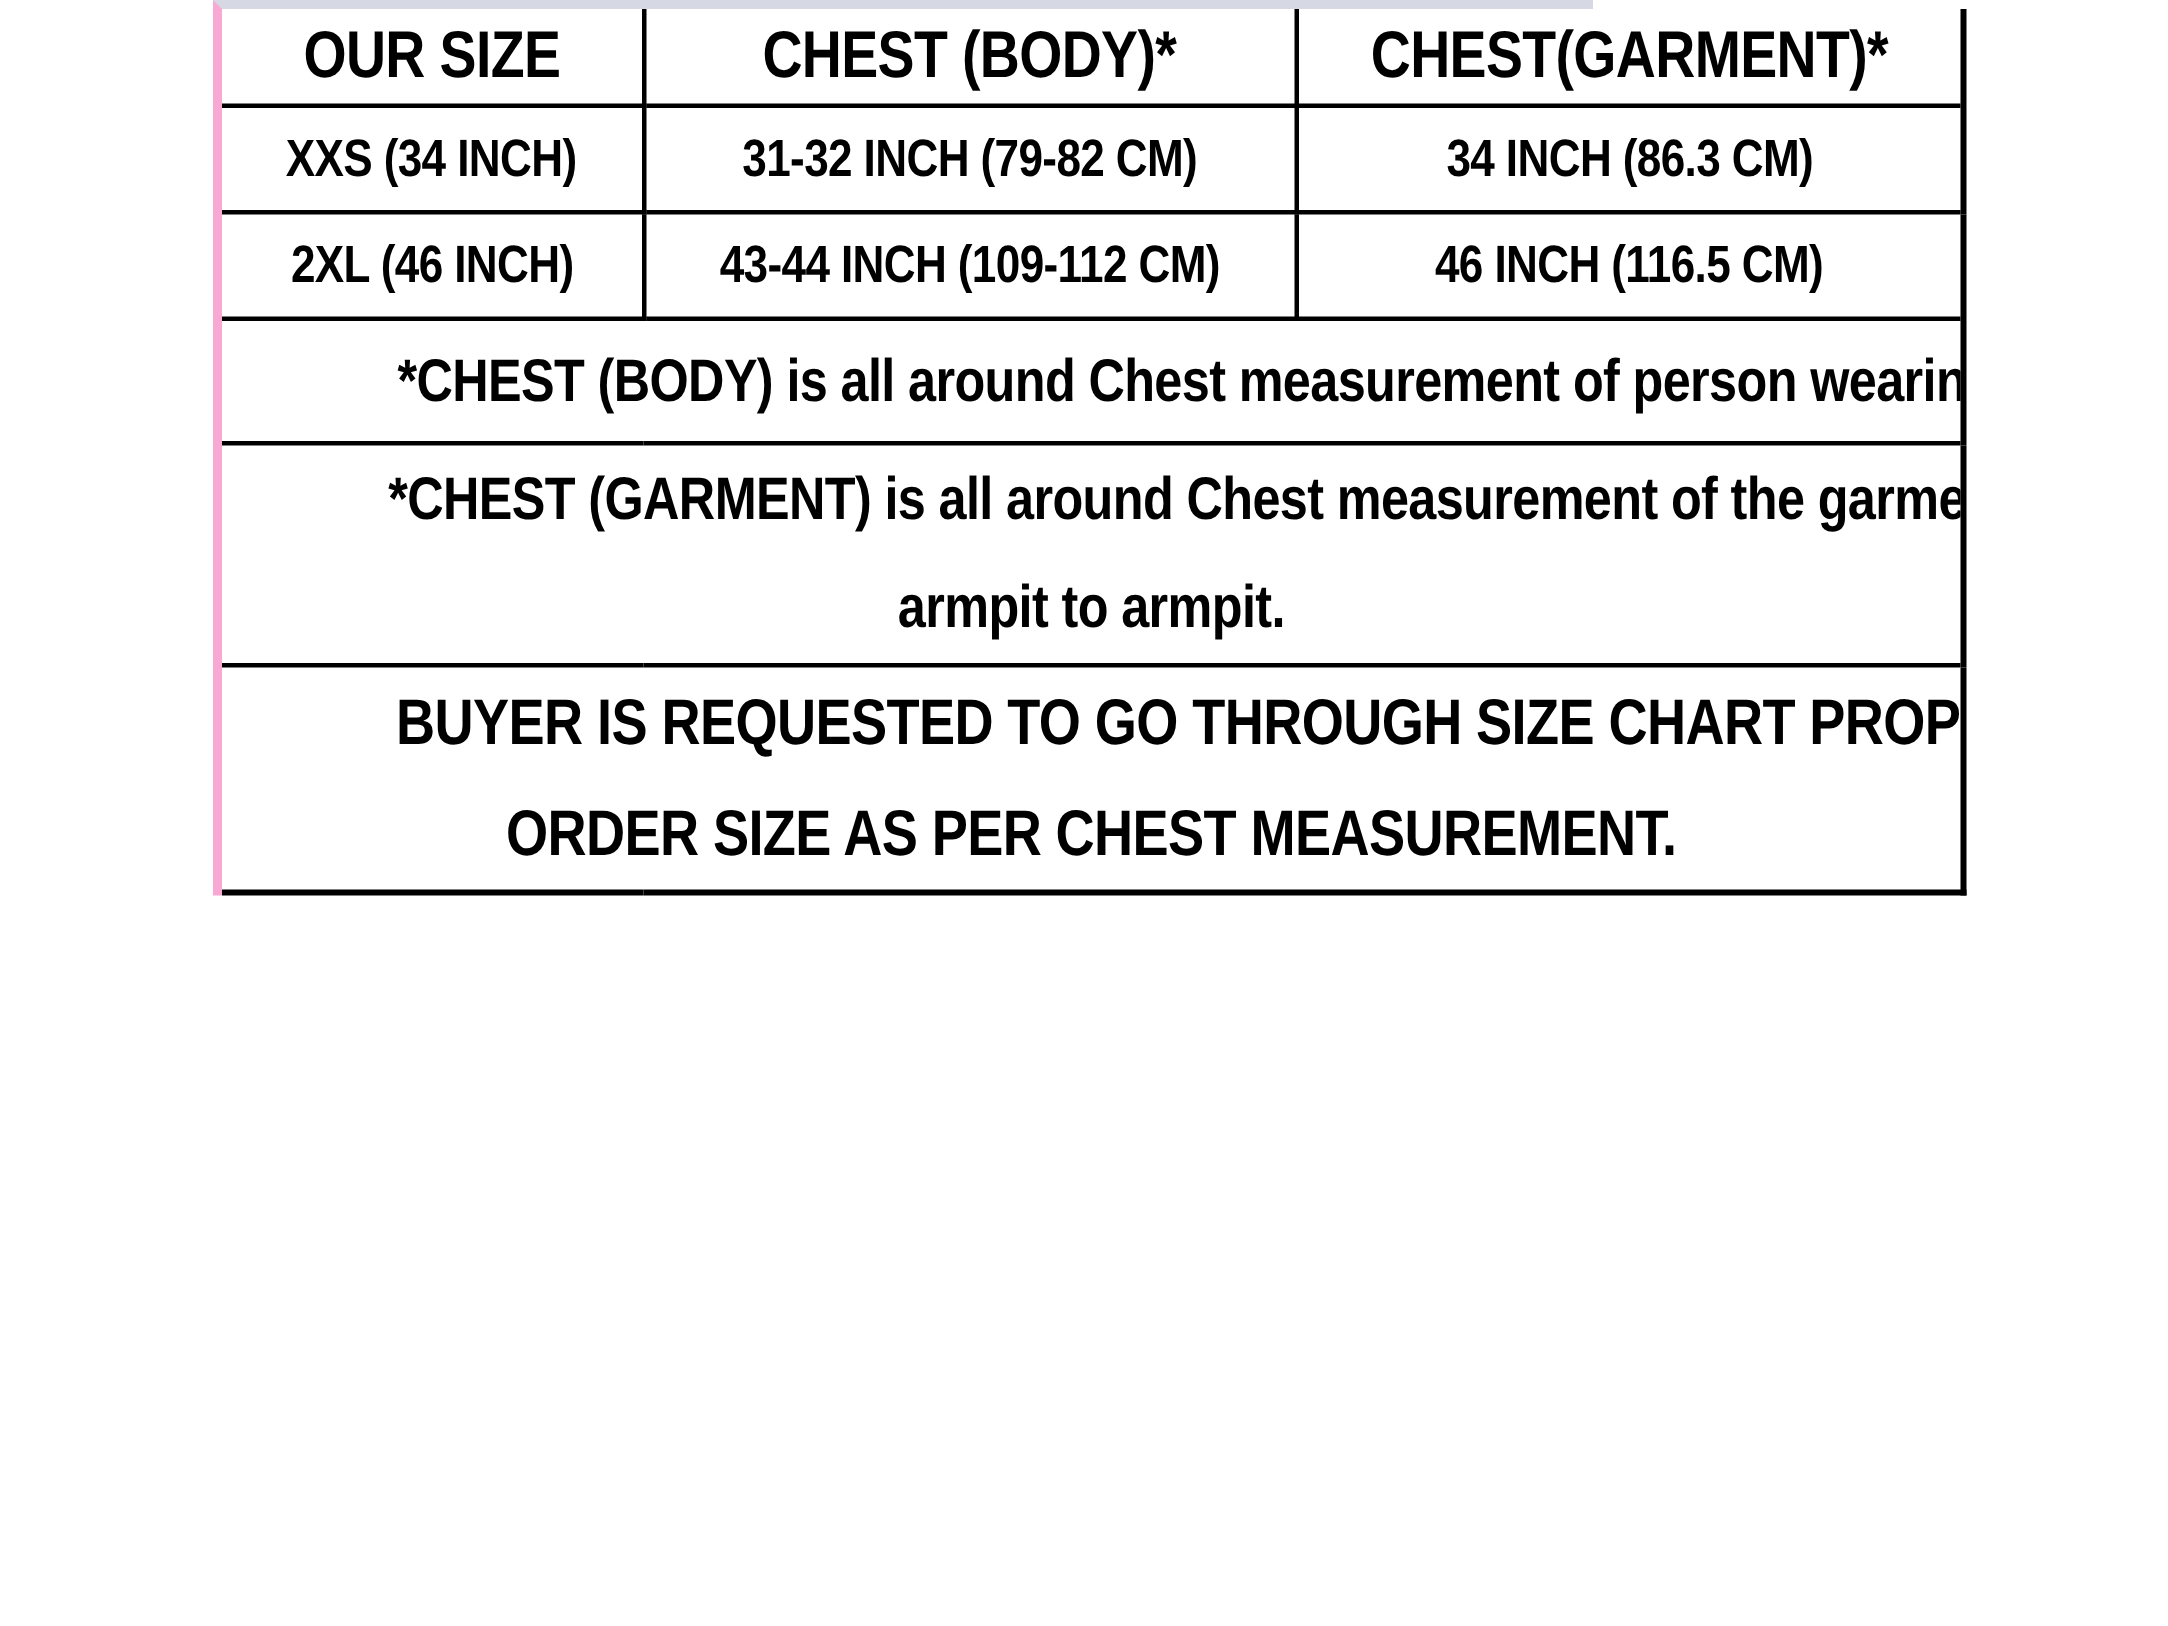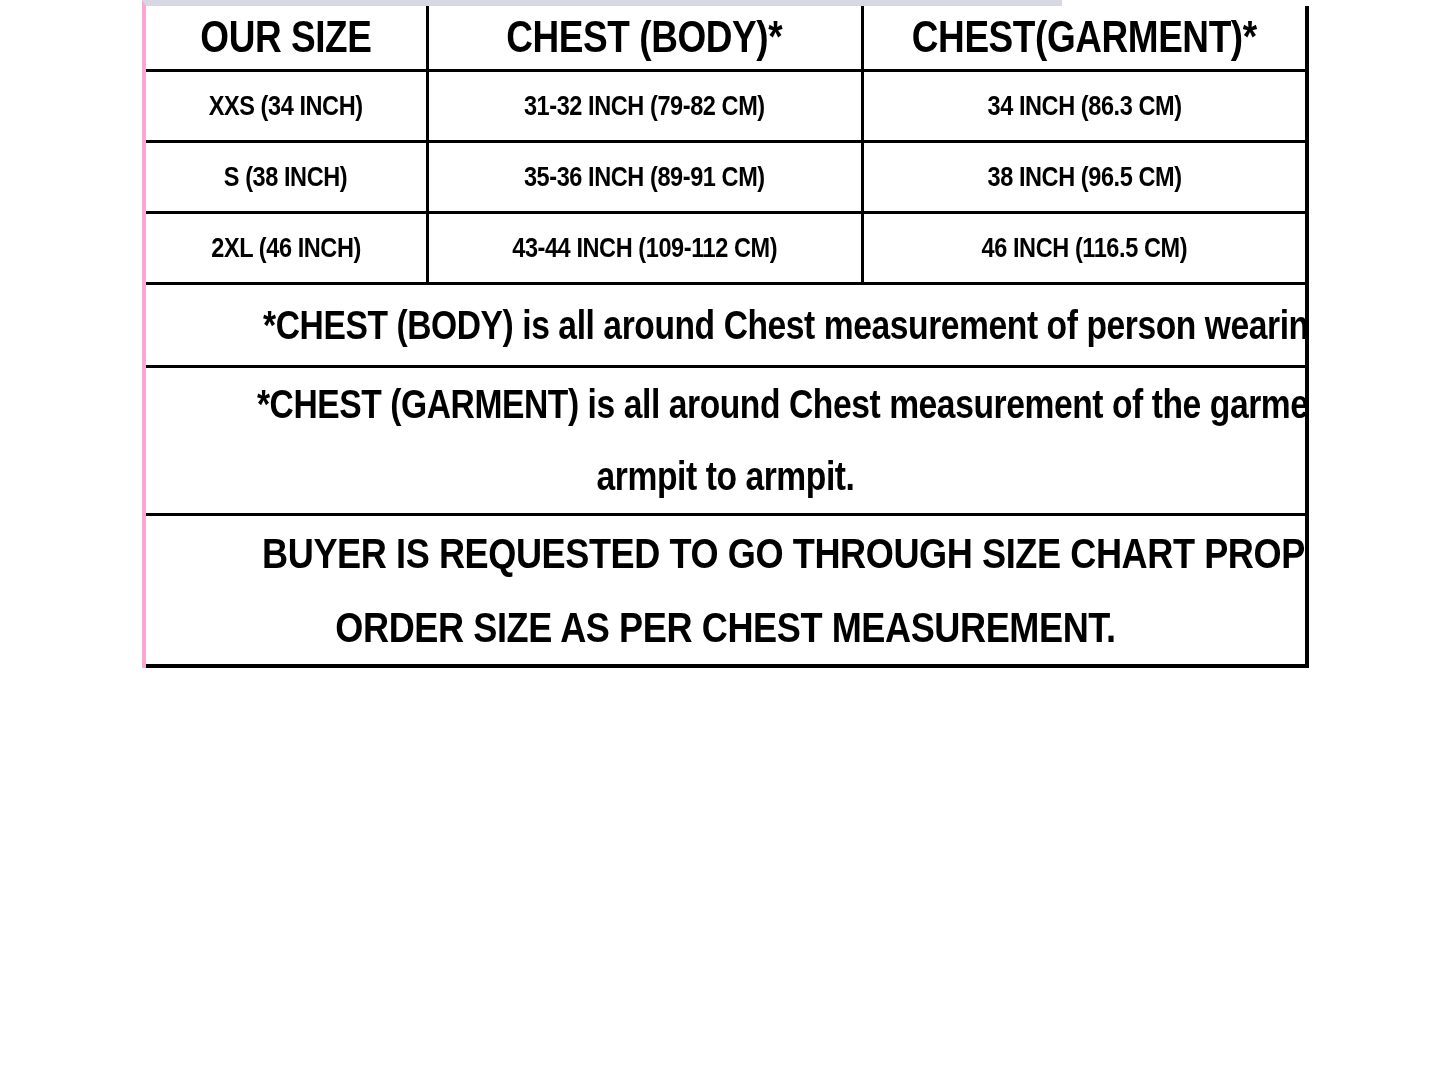--- a/index.html
+++ b/index.html
@@ -14,21 +14,21 @@
     font-family: "Liberation Sans", sans-serif;
     color: #000000;
     overflow: hidden;
   }
   .chart-wrap {
     position: absolute;
     left: 142px;
     top: 0px;
     width: 920px;
     border-top: 6px solid #d6d9e3;
-    border-left: 4px solid #f9a8d4;
+    border-left: 6px solid #f9a8d4;
     box-sizing: border-box;
     text-decoration: underline;
   }
   table.size-chart {
     border-collapse: collapse;
     width: 100%;
     table-layout: fixed;
   }
   th, td {
     border: 3px solid #000000;
@@ -43,21 +43,21 @@
   th:last-child, td:last-child { border-right: 4px solid #000000; }
   tr:last-child td { border-bottom: 4px solid #000000; }
 
   tr.hdr    { height: 64px; }
   tr.data   { height: 71px; }
   tr.note-1 { height: 83px; }
   tr.note-2 { height: 148px; }
   tr.note-3 { height: 148px; }
 
   th  { font-size: 44px; }
-  tr.data td { font-size: 28px; }
+  tr.data td { font-size: 35px; }
   tr.note-1 td { font-size: 40px; }
   tr.note-2 td { font-size: 40px; }
   tr.note-3 td { font-size: 43px; }
 
   
   .cnd {
     display: inline-block;
     transform: scaleX(0.84);
     transform-origin: 50% 50%;
     white-space: nowrap;
@@ -84,25 +84,20 @@
         <th><span class="cnd">CHEST (BODY)*</span></th>
         <th><span class="cnd">CHEST(GARMENT)*</span></th>
       </tr>
 
       <tr class="data">
         <td><span class="cnd">XXS (34 INCH)</span></td>
         <td><span class="cnd">31-32 INCH (79-82 CM)</span></td>
         <td><span class="cnd">34 INCH (86.3 CM)</span></td>
       </tr>
       <tr class="data">
-        <td><span class="cnd">S (38 INCH)</span></td>
-        <td><span class="cnd">35-36 INCH (89-91 CM)</span></td>
-        <td><span class="cnd">38 INCH (96.5 CM)</span></td>
-      </tr>
-      <tr class="data">
         <td><span class="cnd">2XL (46 INCH)</span></td>
         <td><span class="cnd">43-44 INCH (109-112 CM)</span></td>
         <td><span class="cnd">46 INCH (116.5 CM)</span></td>
       </tr>
 
       <tr class="note-1">
         <td colspan="3">
           <div class="note-line"><span class="cnd">*CHEST (BODY) is all around Chest measurement of person wearing the dress.</span></div>
         </td>
       </tr>

